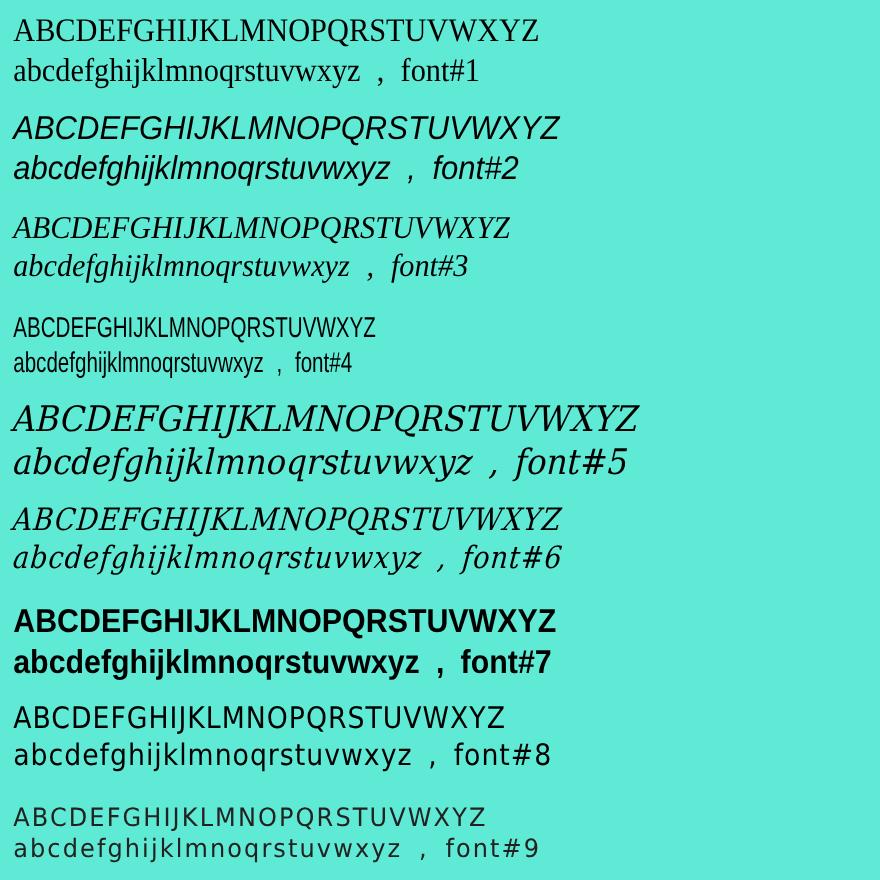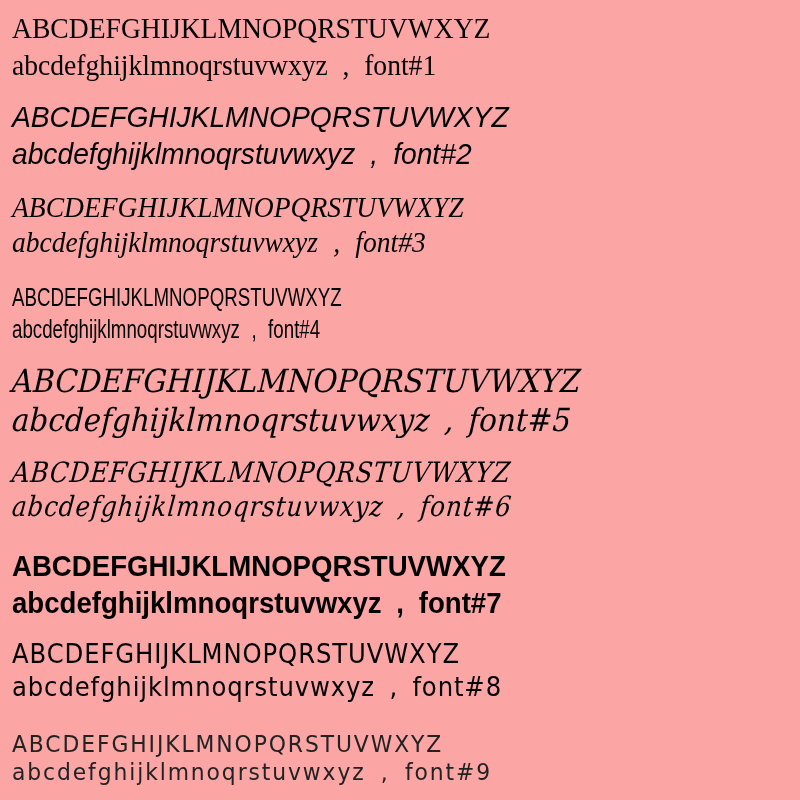--- a/index.html
+++ b/index.html
@@ -4,21 +4,21 @@
 <style>
   html, body {
     margin: 0;
     padding: 0;
     background: #ffffff;
   }
   .page {
     position: relative;
     width: 800px;
     height: 800px;
-    background: #fca5a5;
+    background: #5eead4;
     overflow: hidden;
     color: #000000;
   }
   .specimen {
     position: absolute;
     left: 12px;
     right: 0;
     white-space: nowrap;
   }
   .line {

